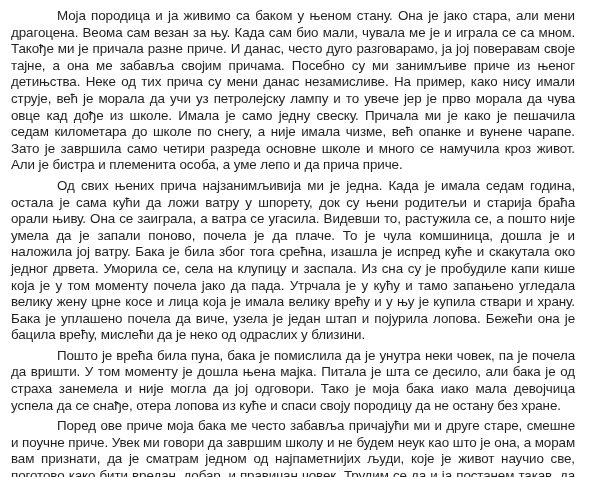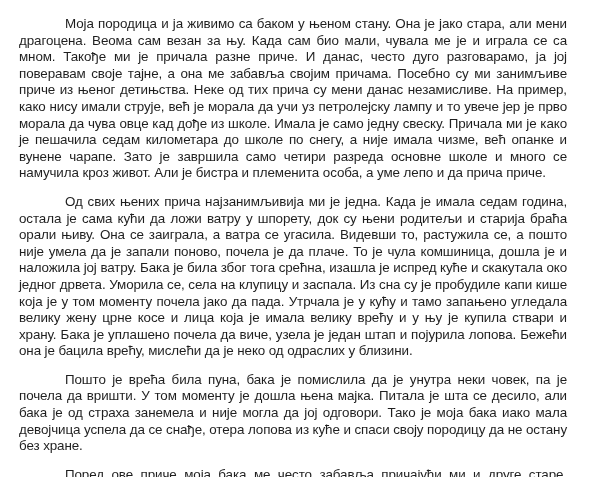--- a/index.html
+++ b/index.html
@@ -23,21 +23,21 @@
     font-size: 16.5px;
     line-height: 20px;
     margin: 0 0 9px 0;
     text-indent: 46px;
     color: #111111;
   }
   .doc-paragraph {
     font-family: "Liberation Sans", "DejaVu Sans", sans-serif;
     font-size: 13.4px;
     line-height: 16.6px;
-    margin: 12px;
+    margin: 4px;
     text-align: justify;
     text-indent: 46px;
     letter-spacing: -0.1px;
     color: #1f1f1f;
   }
 </style>
 </head>
 <body>
 
 <div class="page">

